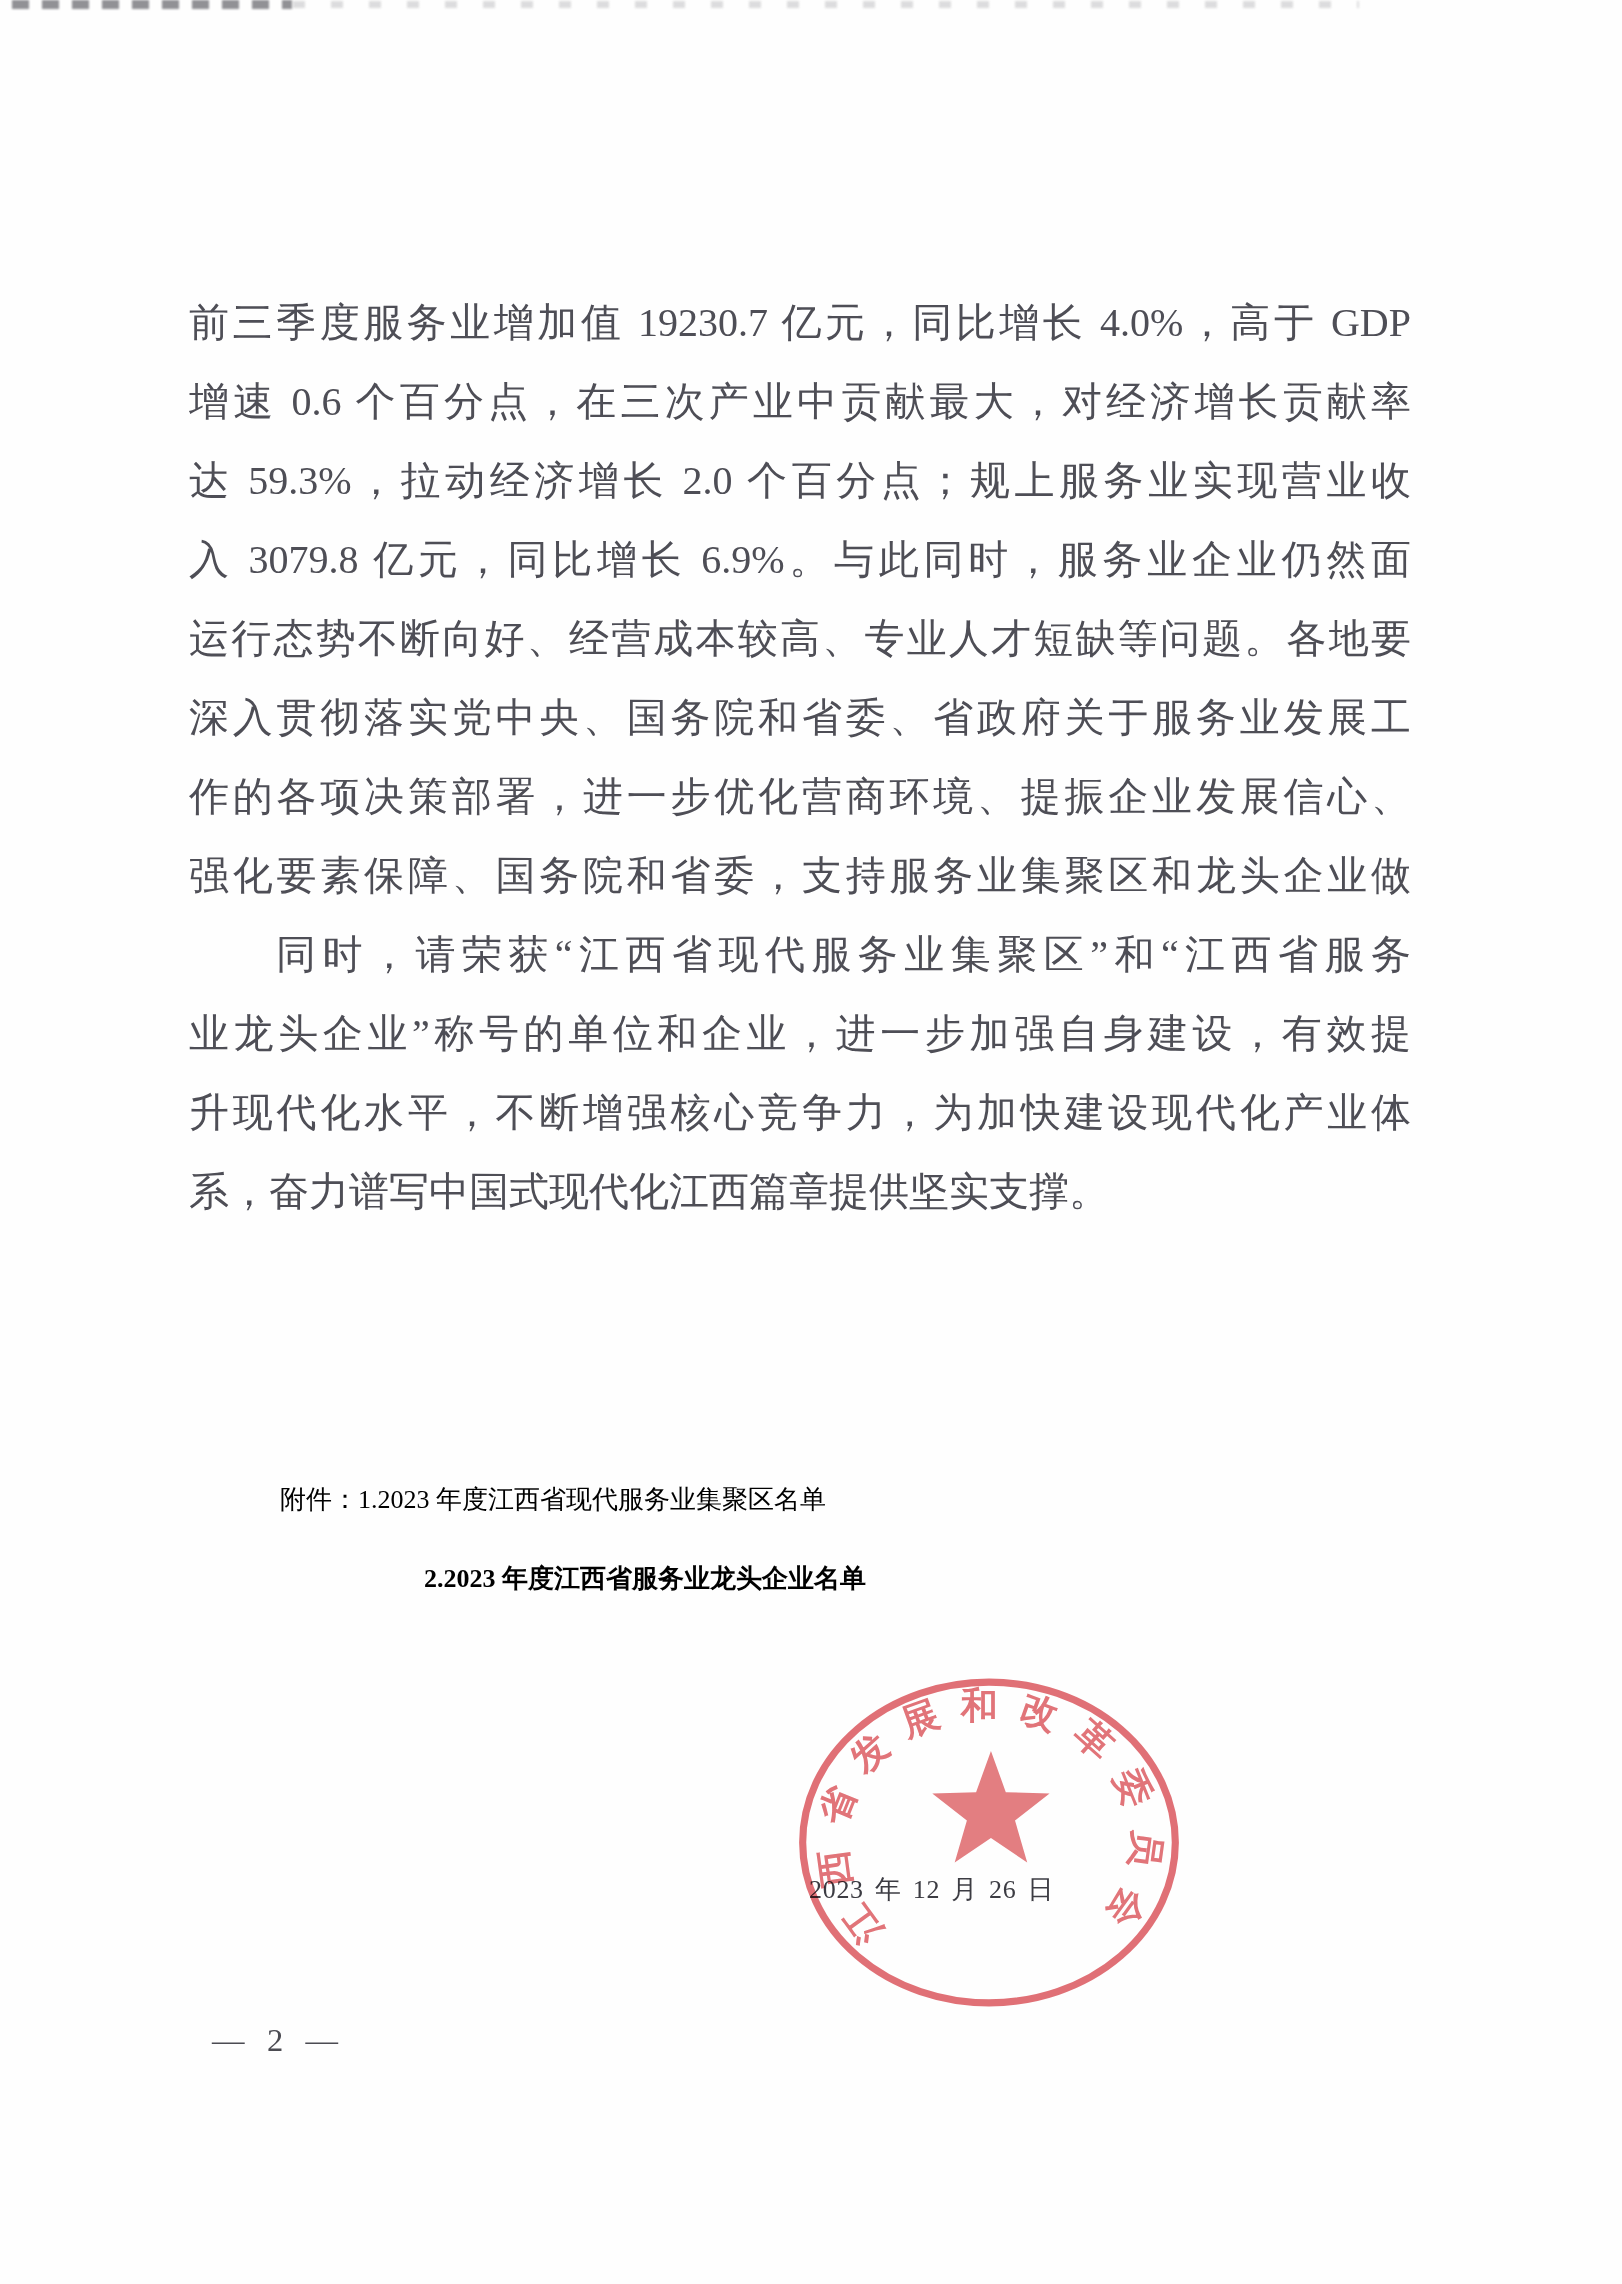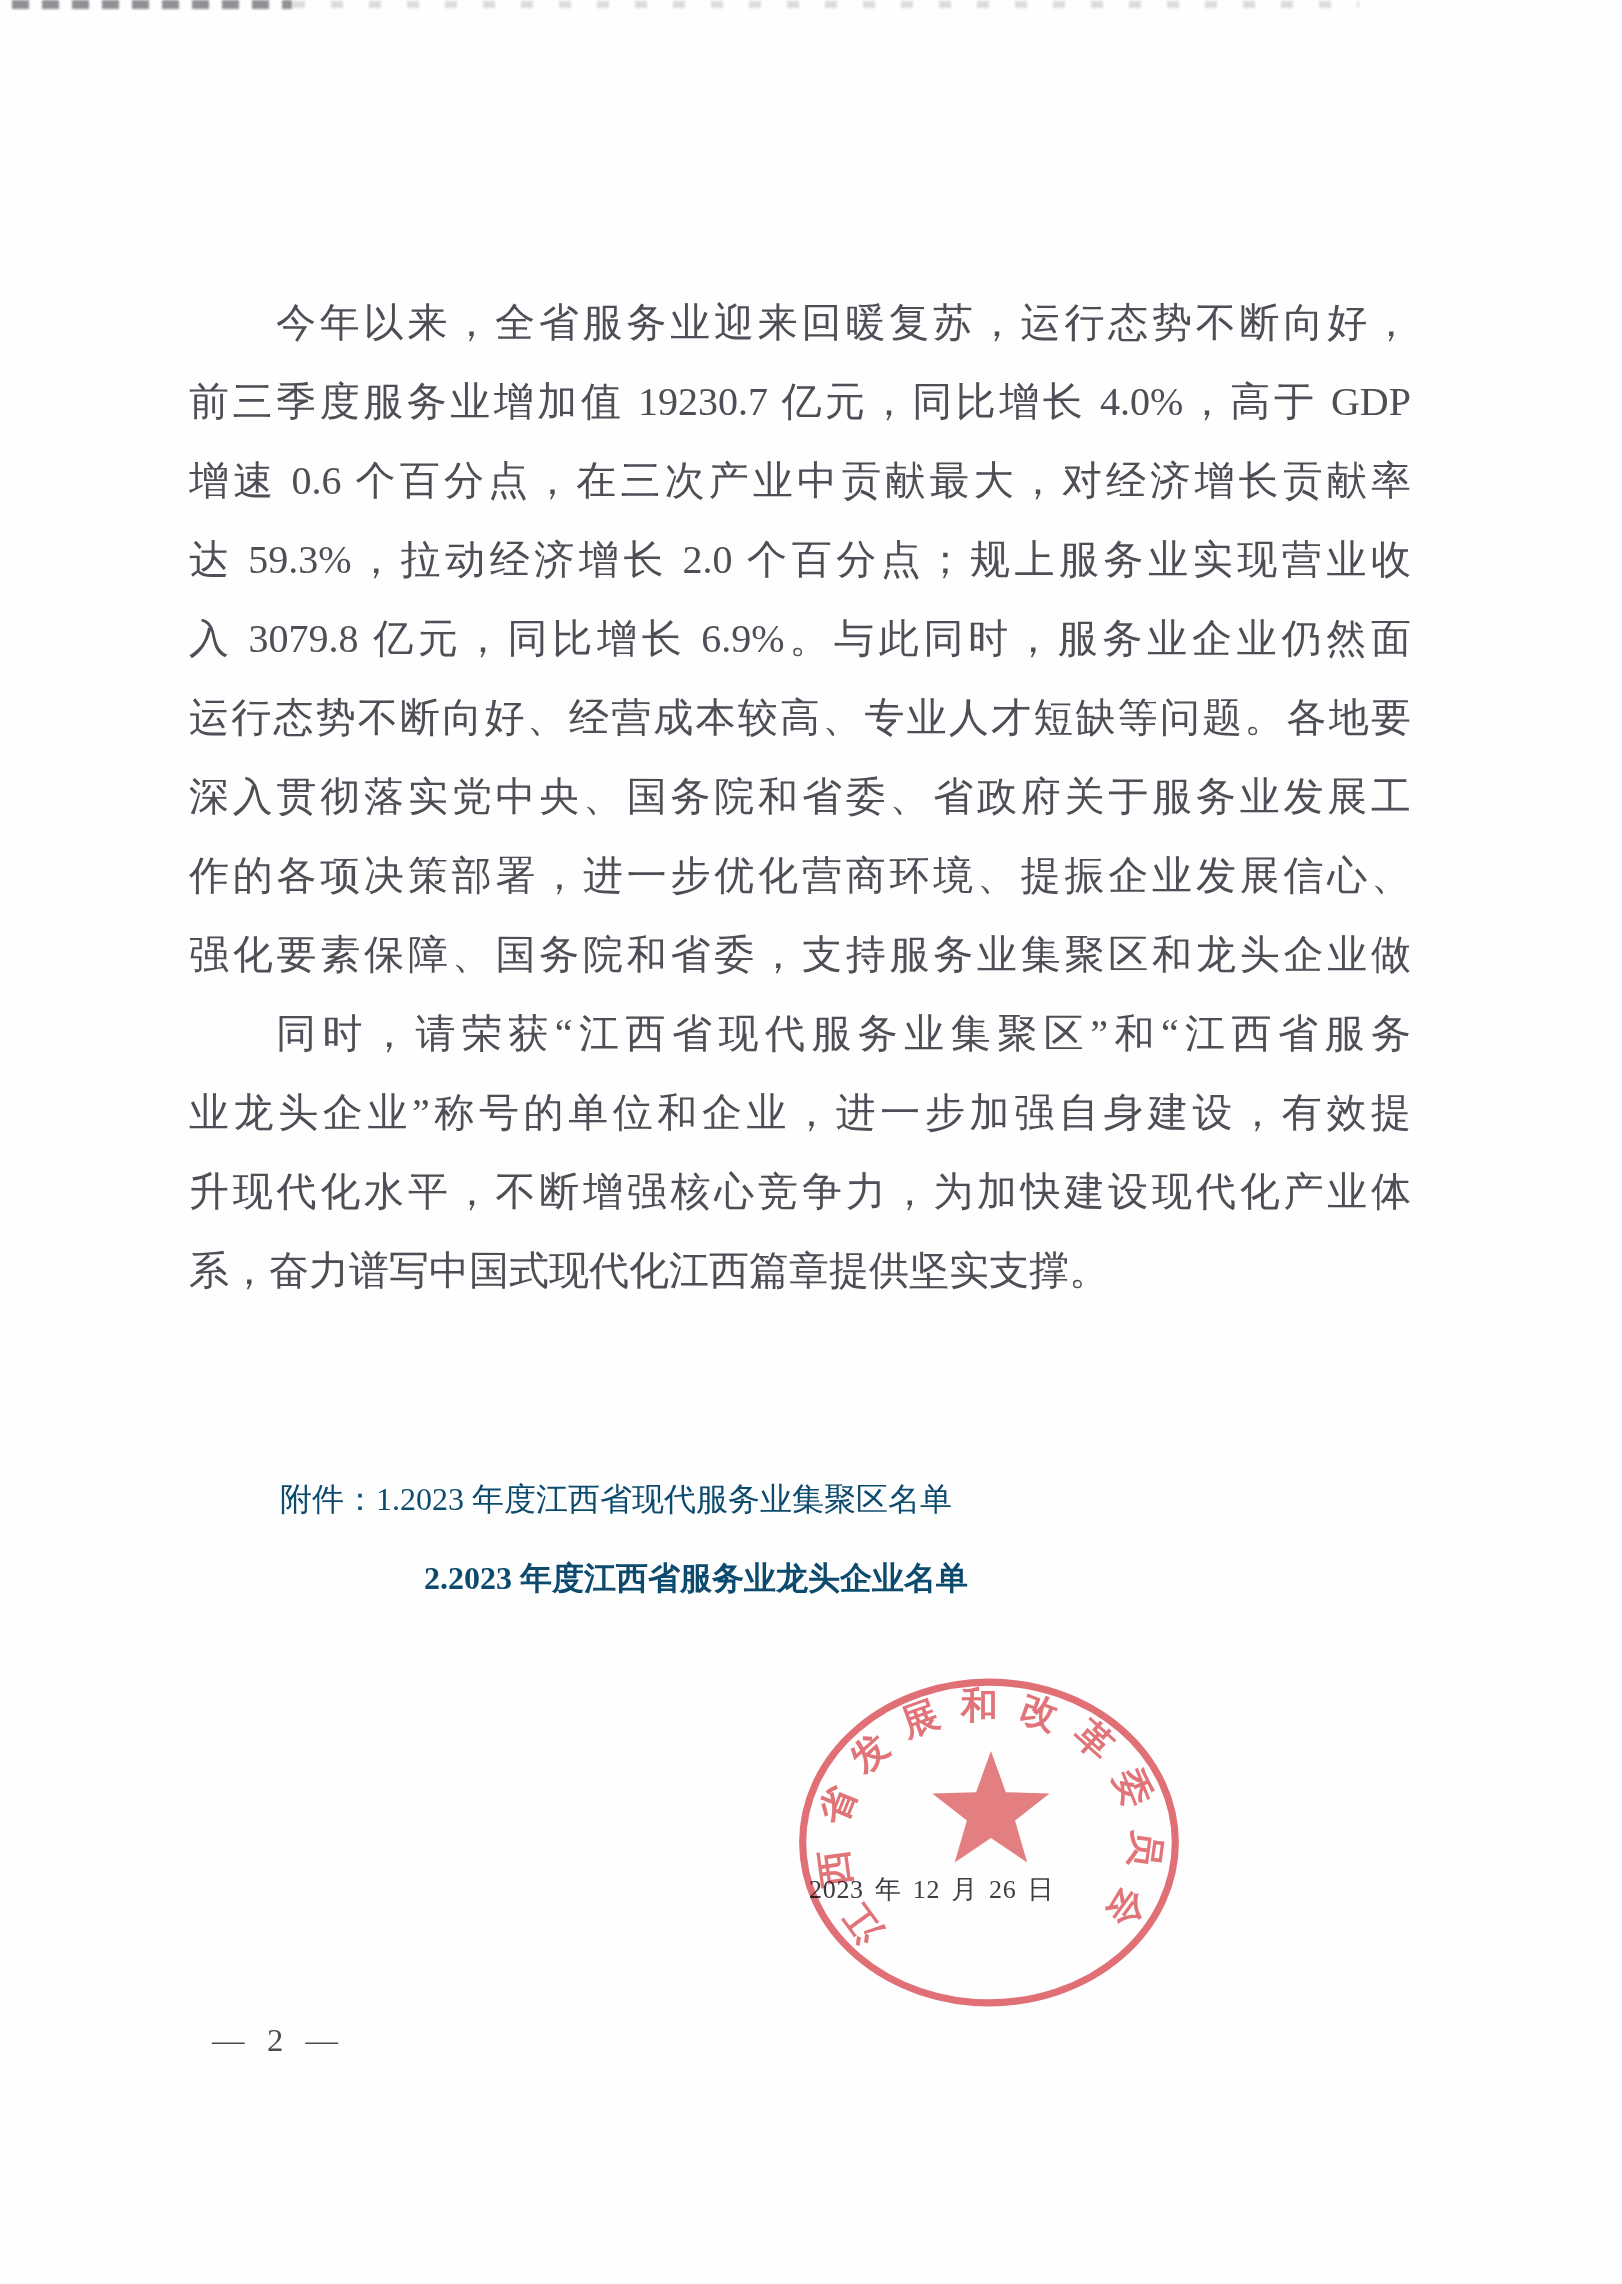--- a/index.html
+++ b/index.html
@@ -20,21 +20,21 @@
   }
   .body-text{position:absolute;left:189px;top:283px;width:1222px;}
   .line{
     height:79px;line-height:79px;font-size:40px;color:#4e4e56;
     text-align:justify;text-align-last:justify;white-space:nowrap;
   }
   .line.indent{text-indent:87px;}
   .line.last{text-align-last:left;white-space:normal;}
   .attachments{position:absolute;left:189px;top:1460px;width:1287px;}
   .att-line{
-    height:79px;line-height:79px;font-size:32px;color:#0c4a6e;
+    height:79px;line-height:79px;font-size:26px;color:#000000;
     text-align:left;white-space:nowrap;
   }
   .att-line.a1{padding-left:91px;}
   .att-line.a2{padding-left:235px;font-weight:bold;}
   .seal{position:absolute;left:796px;top:1675px;width:386px;height:335px;z-index:2;mix-blend-mode:multiply;}
   .seal svg{display:block;width:100%;height:100%;}
   .seal-text{font-family:"Liberation Serif","DejaVu Serif",serif;font-size:57px;letter-spacing:30px;font-weight:bold;}
   .issue-date{
     position:absolute;left:809px;top:1872px;height:36px;line-height:36px;
     font-size:26px;color:#3c3c43;letter-spacing:0.7px;word-spacing:3.9px;z-index:3;
@@ -48,21 +48,20 @@
 </head>
 <body>
 
 <div class="page">
 
   <div class="artifact-a"></div>
   <div class="artifact-b"></div>
 
   <div class="body-text">
     <div>
-      <div class="line indent">今年以来，全省服务业迎来回暖复苏，运行态势不断向好，</div>
       <div class="line">前三季度服务业增加值 19230.7 亿元，同比增长 4.0%，高于 GDP</div>
       <div class="line">增速 0.6 个百分点，在三次产业中贡献最大，对经济增长贡献率</div>
       <div class="line">达 59.3%，拉动经济增长 2.0 个百分点；规上服务业实现营业收</div>
       <div class="line">入 3079.8 亿元，同比增长 6.9%。与此同时，服务业企业仍然面</div>
       <div class="line">运行态势不断向好、经营成本较高、专业人才短缺等问题。各地要</div>
       <div class="line">深入贯彻落实党中央、国务院和省委、省政府关于服务业发展工</div>
       <div class="line">作的各项决策部署，进一步优化营商环境、提振企业发展信心、</div>
       <div class="line">强化要素保障、国务院和省委，支持服务业集聚区和龙头企业做</div>
     </div>
     <div>

